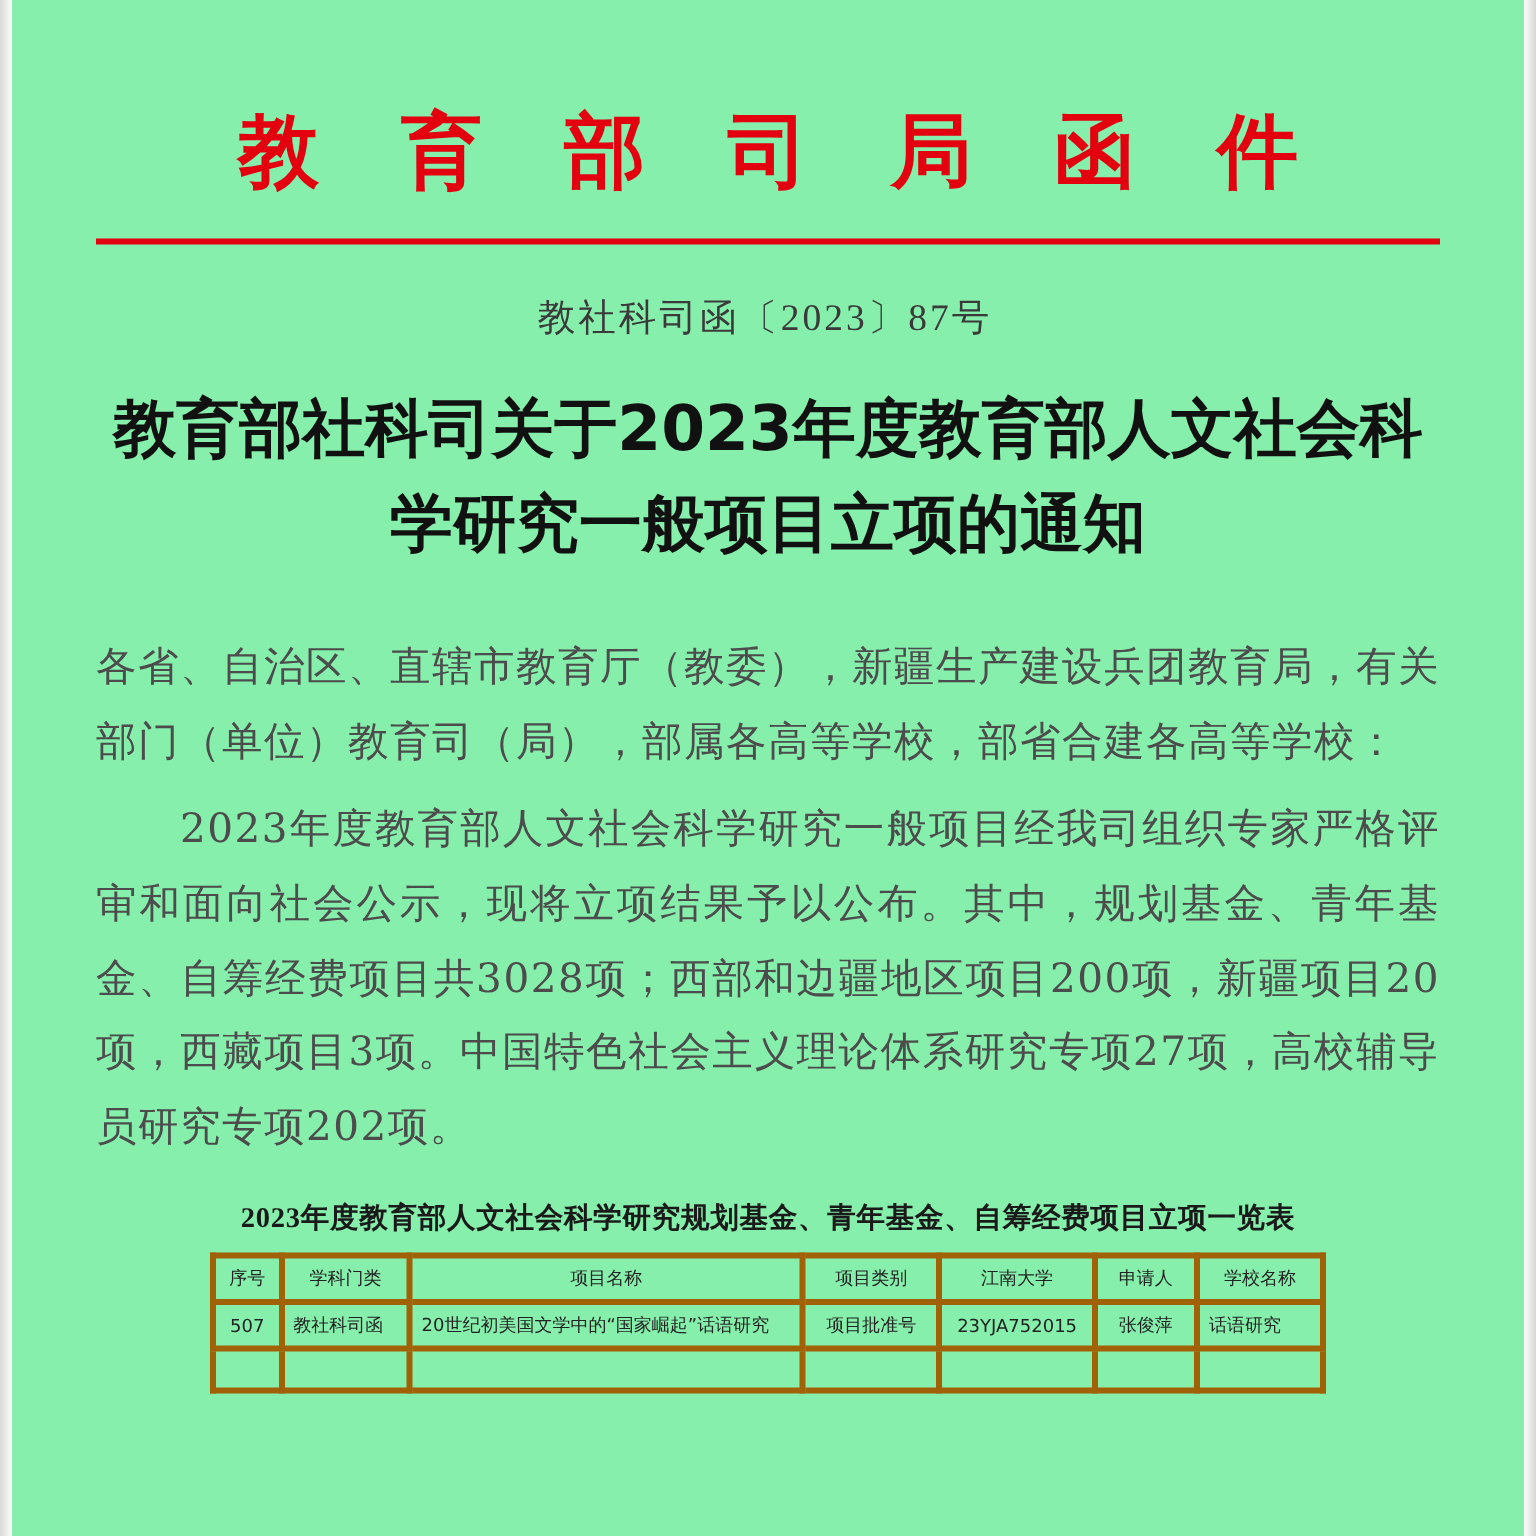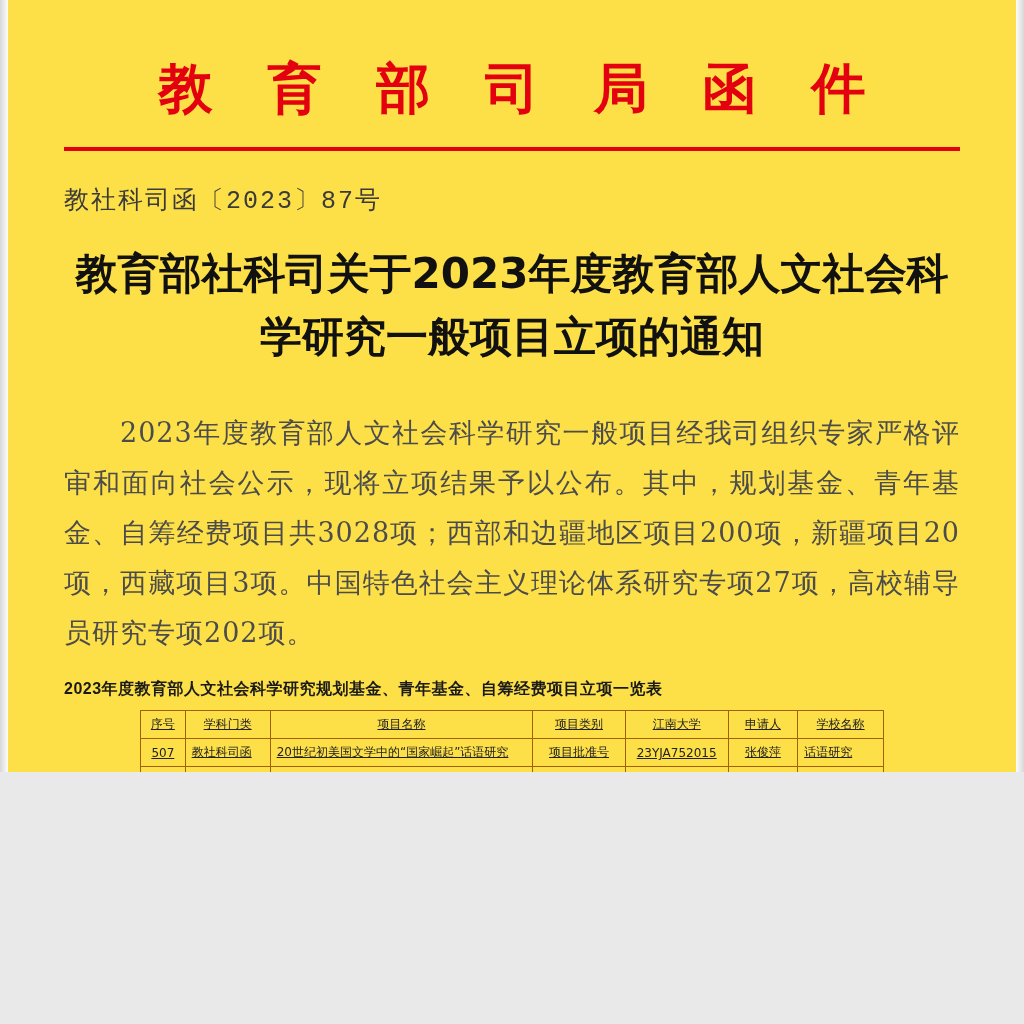--- a/index.html
+++ b/index.html
@@ -9,24 +9,24 @@
   body {
     width: 1024px;
     height: 1024px;
     background: #e9e9e9;
     font-family: "Liberation Serif", serif;
     overflow: hidden;
   }
   .page {
     position: relative;
     width: 1024px;
-    height: 772px;
-    background: #fde047;
+    height: 1024px;
+    background: #86efac;
     box-sizing: border-box;
-    padding: 0 64px;
+    padding: 12px 64px;
     overflow: hidden;
   }
   .page::before {
     content: "";
     position: absolute;
     left: 0; top: 0; bottom: 0;
     width: 8px;
     background: linear-gradient(to right, #d8d8d8, #fdfdfb);
   }
   .page::after {
@@ -52,22 +52,22 @@
     white-space: nowrap;
   }
   .red-rule {
     margin-top: 26px;
     height: 4px;
     background: #e3000f;
     width: 100%;
   }
 
   .doc-number {
-    text-align: left;
-    font-family: Liberation Mono, monospace;
+    text-align: center;
+    font-family: Liberation Serif, serif;
     font-size: 25px;
     color: #3a3a3a;
     letter-spacing: 2px;
     margin-top: 32px;
     padding-right: 4px;
   }
 
   .doc-title {
     text-align: center;
     font-family: "DejaVu Sans", sans-serif;
@@ -98,42 +98,42 @@
   .attachment {
     margin-top: 22px;
   }
   .attachment-label {
     font-family: "DejaVu Serif", serif;
     font-size: 13px;
     color: #4a4a4a;
     margin-left: 96px;
   }
   .attachment-title {
-    font-family: Liberation Sans, sans-serif;
+    text-align: center;
+    font-family: Liberation Serif, serif;
     font-weight: bold;
-    font-size: 16px;
+    font-size: 19px;
     color: #1a1a1a;
     margin-top: 14px;
     letter-spacing: 0.5px;
   }
   table.att-table {
     margin: 10px auto 0 auto;
     border-collapse: collapse;
     width: 744px;
     font-family: "DejaVu Sans", sans-serif;
     font-size: 12px;
     color: #222;
   }
   table.att-table th,
   table.att-table td {
-    border: 1px solid #a16207;
+    border: 4px solid #a16207;
     padding: 5px 4px;
     text-align: center;
     white-space: nowrap;
-    text-decoration: underline;
   }
   table.att-table th {
     font-weight: normal;
   }
   table.att-table td.left {
     text-align: left;
     padding-left: 6px;
   }
   .col-seq { width: 44px; }
   .col-disc { width: 86px; margin-left: 46px; }
@@ -151,20 +151,21 @@
   <div class="doc-header">
     <div class="doc-header-title">教 育 部 司 局 函 件</div>
     <div class="red-rule"></div>
   </div>
 
   <div class="doc-number">教社科司函〔2023〕87号</div>
 
   <div class="doc-title">教育部社科司关于2023年度教育部人文社会科学研究一般项目立项的通知</div>
 
   <div class="doc-body">
+    <p>各省、自治区、直辖市教育厅（教委），新疆生产建设兵团教育局，有关部门（单位）教育司（局），部属各高等学校，部省合建各高等学校：</p>
     <p class="indent">2023年度教育部人文社会科学研究一般项目经我司组织专家严格评审和面向社会公示，现将立项结果予以公布。其中，规划基金、青年基金、自筹经费项目共3028项；西部和边疆地区项目200项，新疆项目20项，西藏项目3项。中国特色社会主义理论体系研究专项27项，高校辅导员研究专项202项。</p>
   </div>
 
   <div class="attachment">
     <div class="attachment-title">2023年度教育部人文社会科学研究规划基金、青年基金、自筹经费项目立项一览表</div>
 
     <table class="att-table">
       <thead>
         <tr>
           <th class="col-seq">序号</th>

